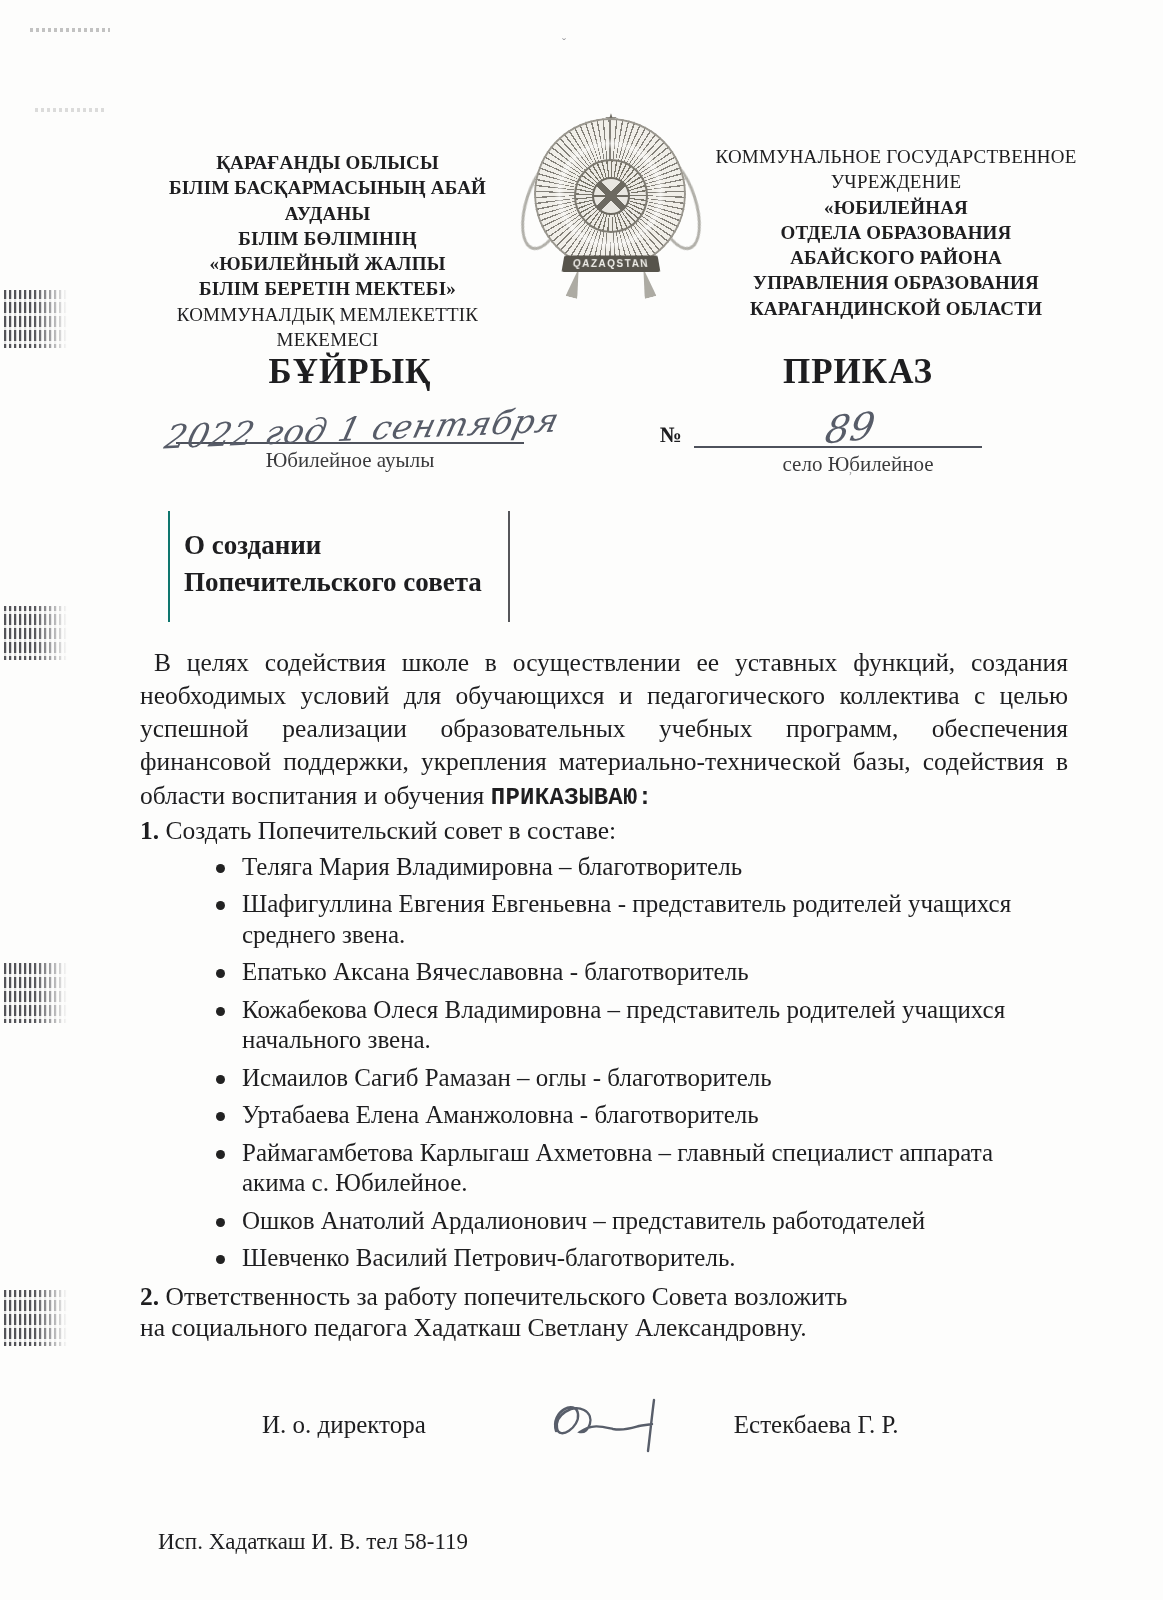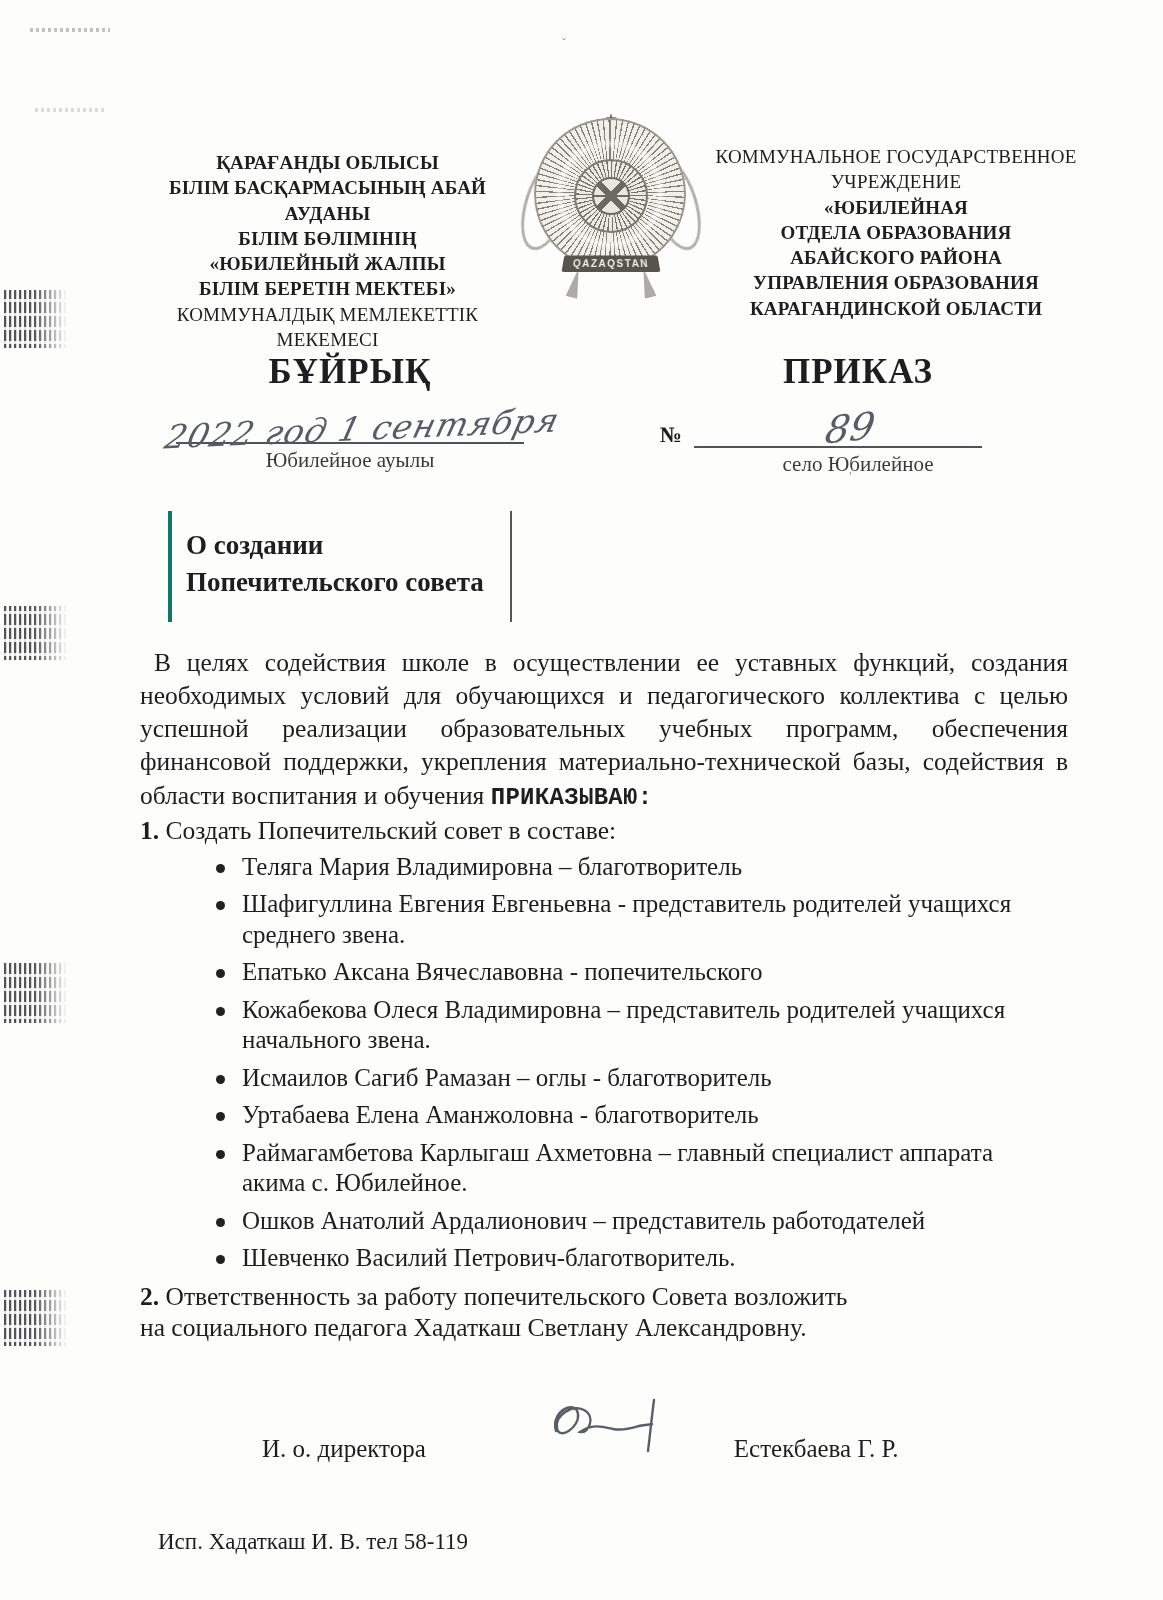--- a/index.html
+++ b/index.html
@@ -100,21 +100,21 @@
     display:flex;align-items:flex-end;
   }
   .no-label{font-size:22px;font-weight:bold;position:absolute;left:-34px;bottom:-2px;}
   .hand-number{
     position:absolute;left:46%;bottom:-4px;
     font-size:38px;transform:skewX(-14deg) rotate(-6deg);
   }
   
   .subject{
     margin-top:34px;margin-left:28px;width:316px;
-    border-left:4px solid #0f766e;border-right:2px solid #55565a;
+    border-left:2px solid #0f766e;border-right:2px solid #55565a;
     padding:16px 8px 22px 14px;
     font-size:27px;font-weight:bold;line-height:1.35;
   }
   
   .preamble{
     margin:24px 0 0 0;font-size:25.5px;line-height:1.3;
     text-align:justify;text-indent:14px;
   }
   .kw{font-weight:bold;font-family:Liberation Mono, monospace;font-size:24px;letter-spacing:.3px;}
   .num-item{font-size:25.5px;line-height:1.22;margin-top:2px;}
@@ -123,21 +123,21 @@
   .members li{
     position:relative;margin:0 0 7px 76px;padding-left:26px;
     font-size:25px;line-height:1.22;max-width:812px;
   }
   .members li::before{
     content:"";position:absolute;left:0;top:12px;width:9px;height:9px;border-radius:50%;background:#222;
   }
   .item2 .line2{}
   
   .signature-row{
-    display:flex;align-items:flex-end;margin-top:44px;margin-left:122px;
+    display:flex;align-items:center;margin-top:44px;margin-left:122px;
   }
   .sig-role{font-size:25px;}
   .sig-script{margin:0 48px 0 110px;}
   .sig-name{font-size:25px;}
   
   .executor{margin-top:66px;margin-left:18px;font-size:23px;}
   
   .smudge{
     position:absolute;left:4px;width:66px;height:58px;pointer-events:none;
     background:
@@ -224,21 +224,21 @@
     <div>Попечительского совета</div>
   </div>
 
   <p class="preamble"><span>В целях содействия школе в осуществлении ее уставных функций, создания необходимых условий для обучающихся и педагогического коллектива с целью успешной реализации образовательных учебных программ, обеспечения финансовой поддержки, укрепления материально-технической базы, содействия в области воспитания и обучения</span> <span class="kw">ПРИКАЗЫВАЮ:</span></p>
 
   <div class="num-item"><span class="n">1.</span> <span>Создать Попечительский совет в составе:</span></div>
 
   <ul class="members">
     <li>Теляга Мария Владимировна – благотворитель</li>
     <li>Шафигуллина Евгения Евгеньевна  - представитель родителей учащихся среднего звена.</li>
-    <li>Епатько Аксана Вячеславовна  - попечительского</li>
+    <li>Епатько Аксана Вячеславовна  - благотворитель</li>
     <li>Кожабекова Олеся Владимировна – представитель родителей учащихся начального звена.</li>
     <li>Исмаилов Сагиб  Рамазан – оглы - благотворитель</li>
     <li>Уртабаева  Елена Аманжоловна - благотворитель</li>
     <li>Раймагамбетова  Карлыгаш Ахметовна – главный специалист аппарата акима с. Юбилейное.</li>
     <li>Ошков Анатолий Ардалионович – представитель работодателей</li>
     <li>Шевченко Василий Петрович-благотворитель.</li>
   </ul>
 
   <div class="num-item item2">
     <div><span class="n">2.</span> <span>Ответственность за работу попечительского Совета возложить</span></div>

